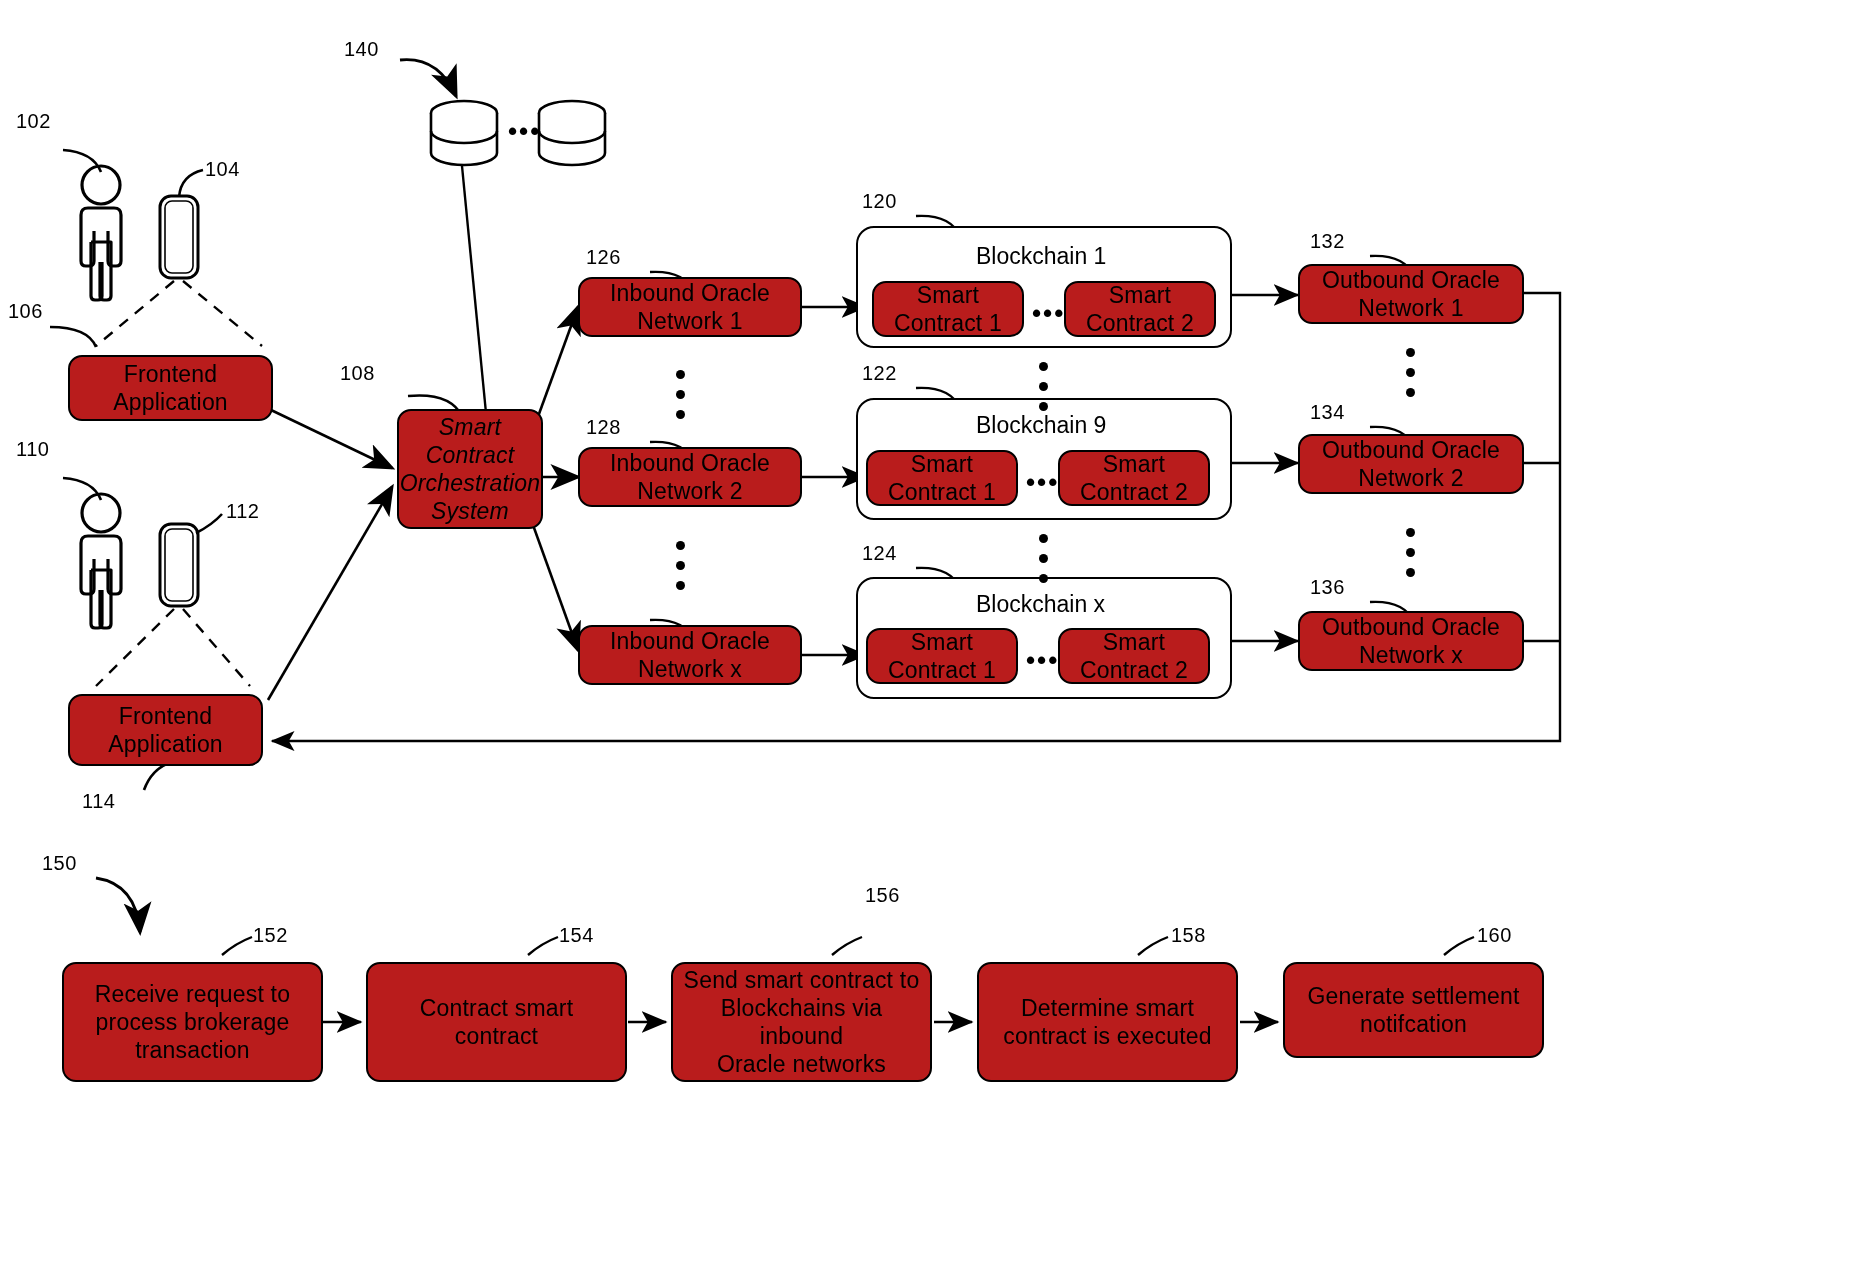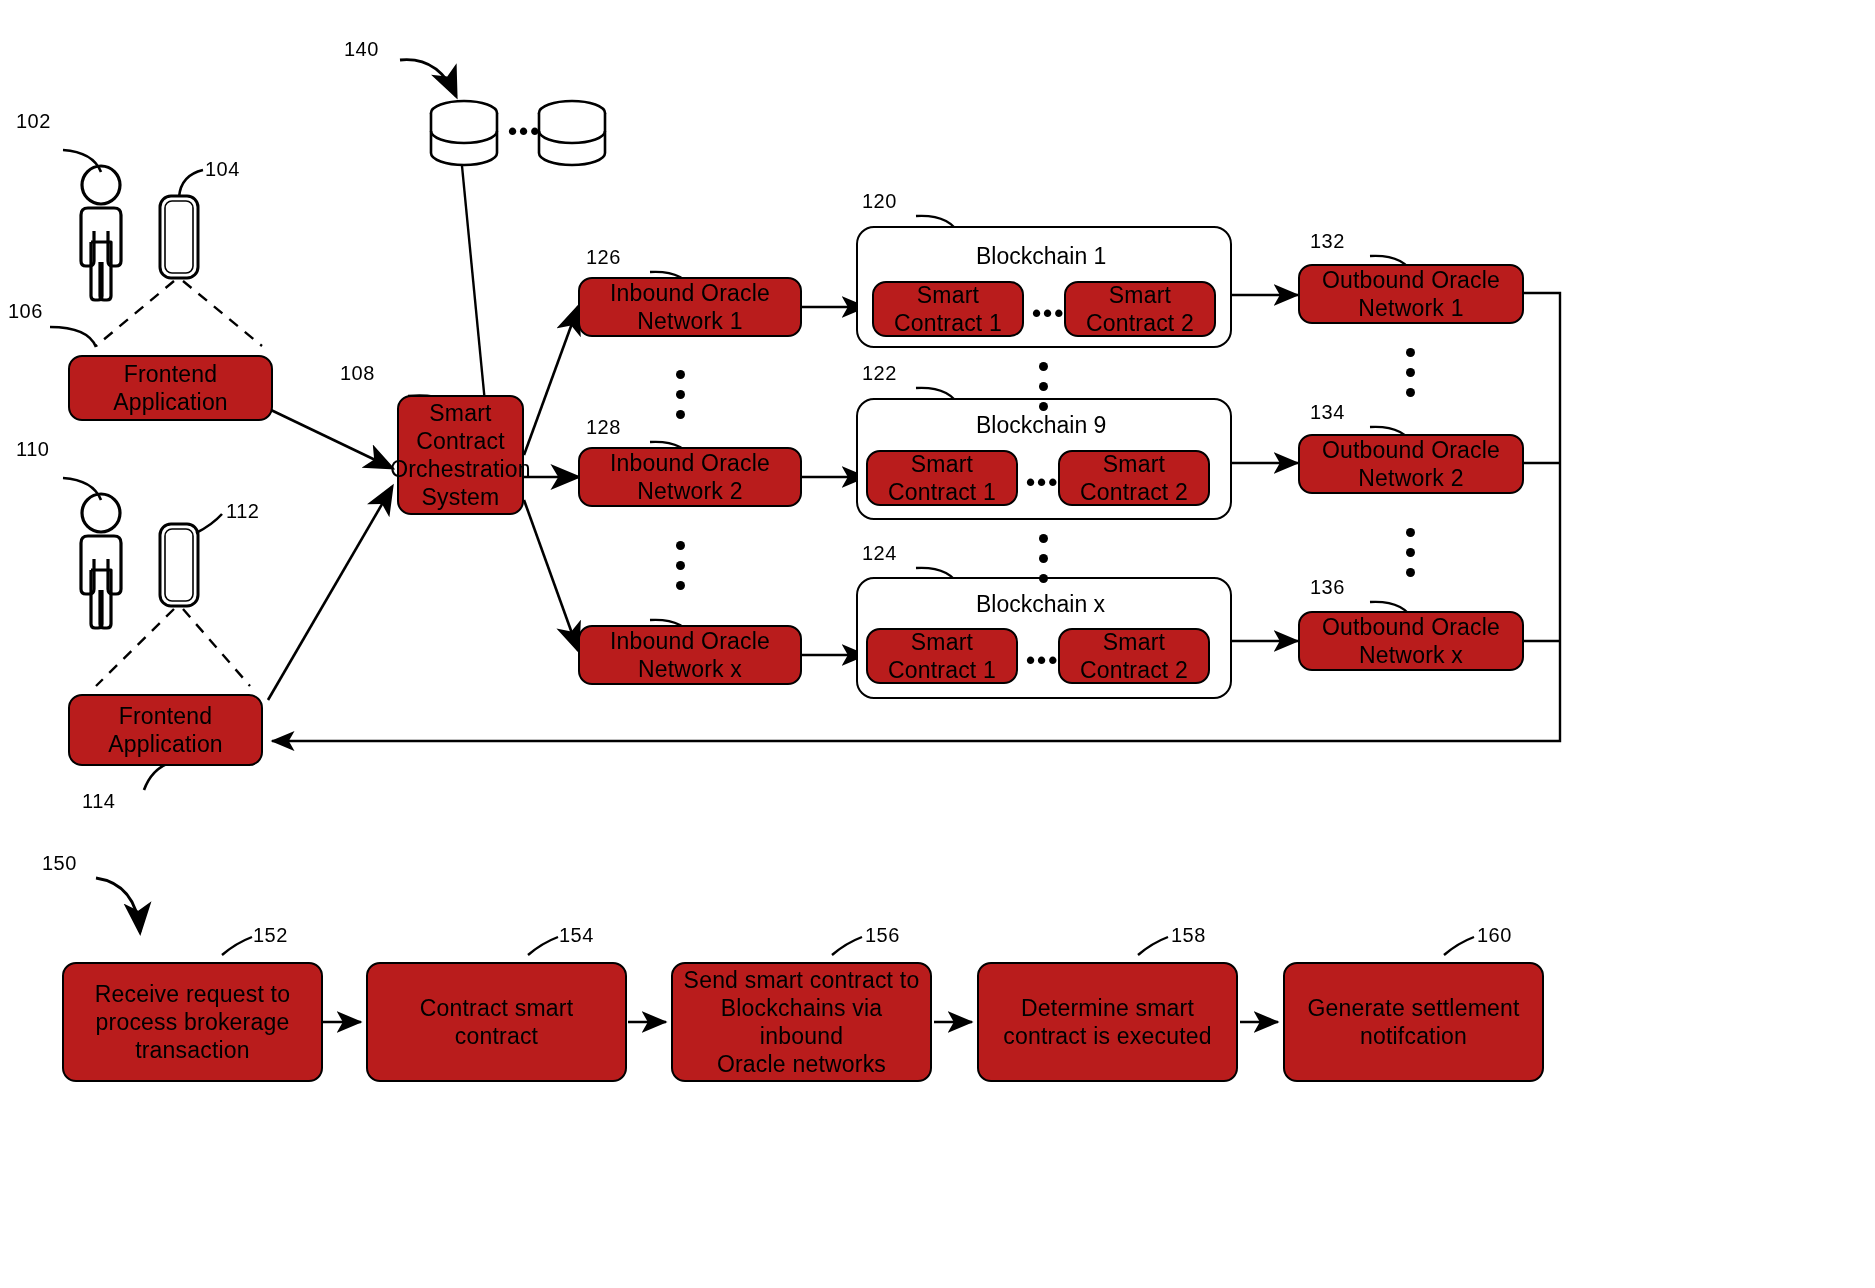--- a/index.html
+++ b/index.html
@@ -240,41 +240,41 @@
   <div class="ref" style="left:1116px; top:413px;">117</div>
   <div class="ref" style="left:1116px; top:592px;">117</div>
 
   <div class="ref" style="left:1310px; top:230px;">132</div>
   <div class="ref" style="left:1310px; top:401px;">134</div>
   <div class="ref" style="left:1310px; top:576px;">136</div>
 
   <div class="ref" style="left:42px;   top:852px;">150</div>
   <div class="ref" style="left:253px;  top:924px;">152</div>
   <div class="ref" style="left:559px;  top:924px;">154</div>
-  <div class="ref" style="left:865px;  top:924px;">156</div>
+  <div class="ref" style="left:865px;  top:884px;">156</div>
   <div class="ref" style="left:1171px; top:924px;">158</div>
   <div class="ref" style="left:1477px; top:924px;">160</div>
 
   <div class="hdots" style="left:508px; top:118px;">•••</div>
 
   <div class="box" style="left:68px; top:355px; width:205px; height:66px;">
     <span>
       <span>Frontend</span><br>
       <span>Application</span>
     </span>
   </div>
 
   <div class="box" style="left:68px; top:694px; width:195px; height:72px;">
     <span>
       <span>Frontend</span><br>
       <span>Application</span>
     </span>
   </div>
 
-  <div class="box" style="left:397px; top:395px; width:127px; height:120px;">
+  <div class="box" style="left:397px; top:409px; width:146px; height:120px;font-style:italic;">
     <span>
       <span>Smart Contract</span><br>
       <span>Orchestration</span><br>
       <span>System</span>
     </span>
   </div>
 
   <div class="box" style="left:578px; top:277px; width:224px; height:60px;">
     <span>
       <span>Inbound Oracle</span><br>
@@ -417,20 +417,20 @@
     </span>
   </div>
 
   <div class="box" style="left:977px; top:962px; width:261px; height:120px;">
     <span>
       <span>Determine smart</span><br>
       <span>contract is executed</span>
     </span>
   </div>
 
-  <div class="box" style="left:1283px; top:962px; width:261px; height:120px;">
+  <div class="box" style="left:1283px; top:962px; width:261px; height:96px;">
     <span>
       <span>Generate settlement</span><br>
       <span>notifcation</span>
     </span>
   </div>
 
 </div>
 
 </body></html>

